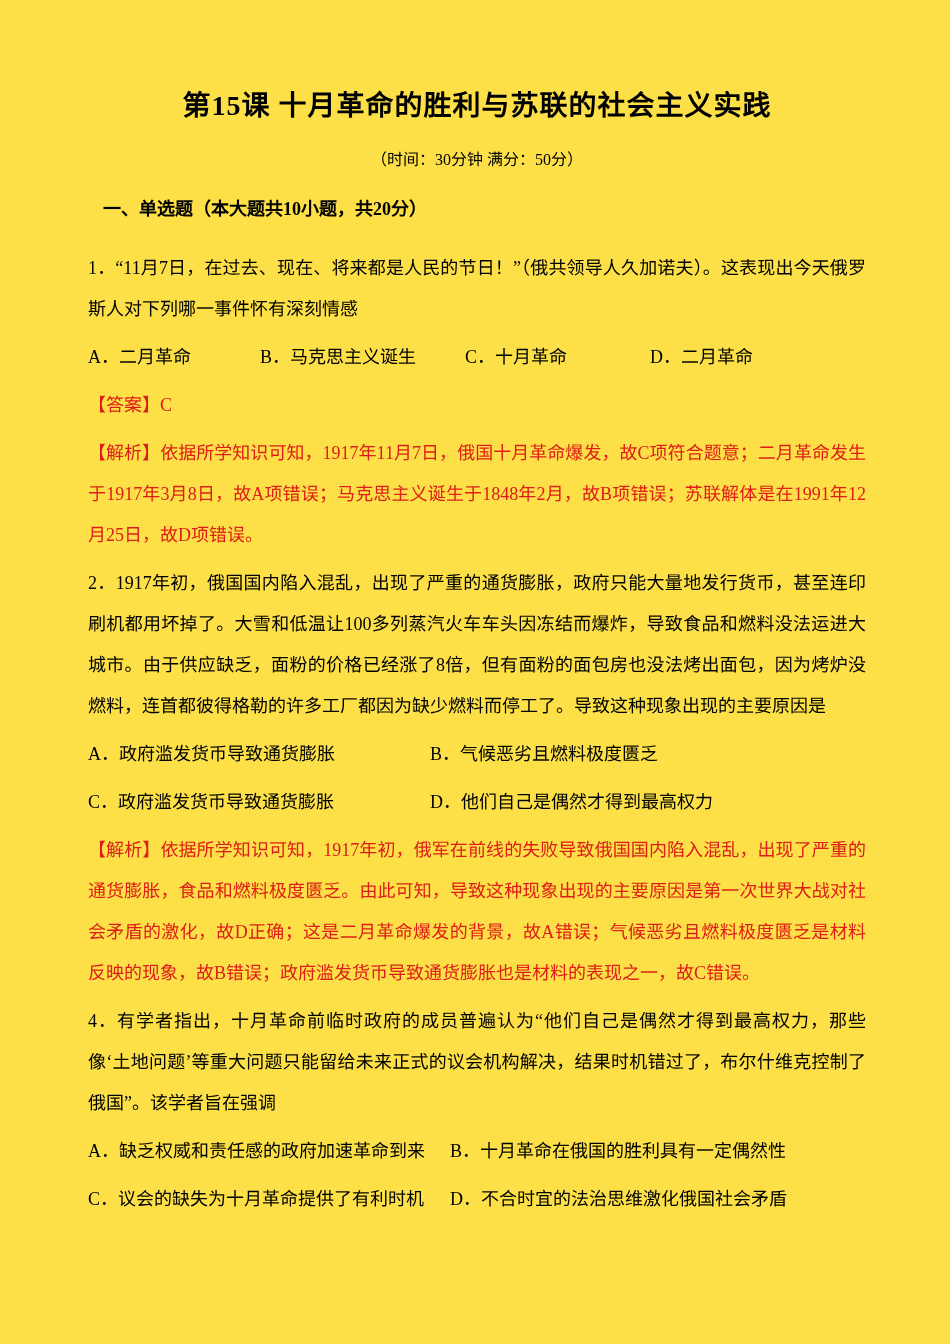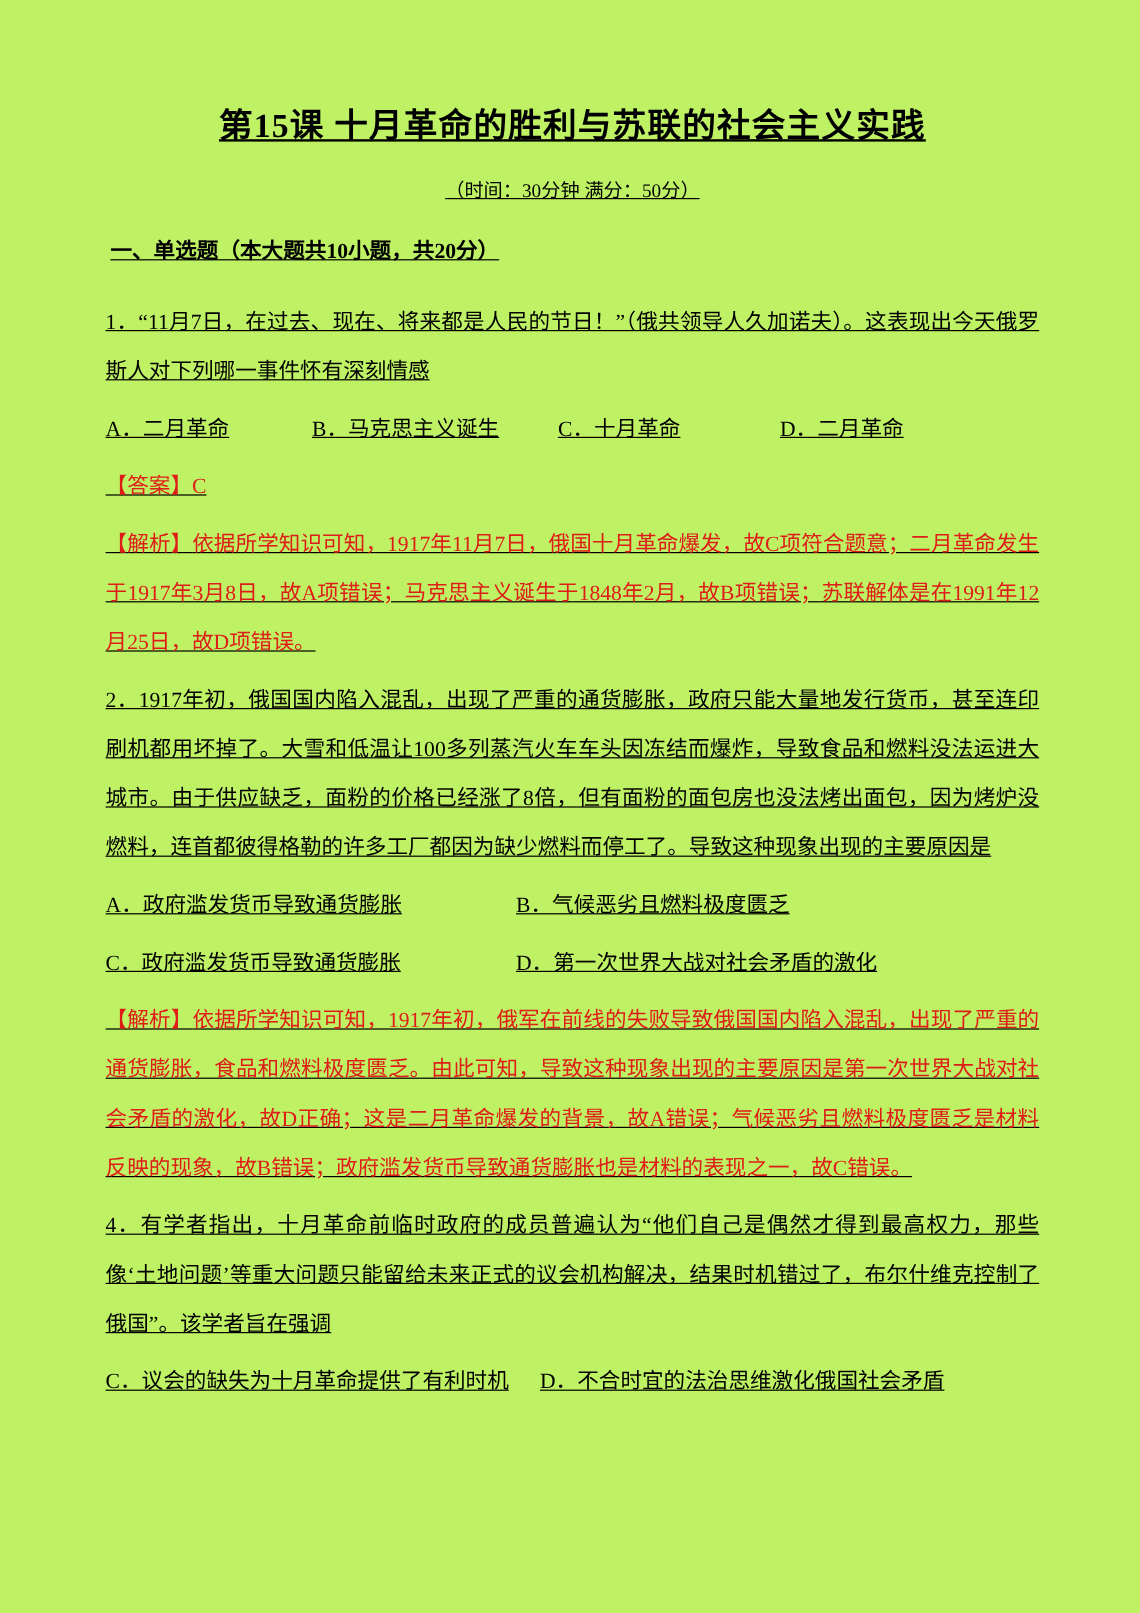--- a/index.html
+++ b/index.html
@@ -24,21 +24,21 @@
   .exam-info {
     font-size: 16px;
     line-height: 24px;
     text-align: center;
     margin: 4px 0 24px 0;
   }
   .section-heading {
     font-size: 18px;
     line-height: 26px;
     font-weight: bold;
-    margin: 0 0 26px 4px;
+    margin: 0 0 26px 15px;
   }
   .para {
     font-size: 18px;
     line-height: 41px;
     margin: 0 0 7px 0;
     text-align: justify;
   }
   .opt-row {
     display: flex;
     font-size: 18px;
@@ -49,21 +49,21 @@
   .row4 .opt:nth-child(1) { width: 172px; }
   .row4 .opt:nth-child(2) { width: 205px; }
   .row4 .opt:nth-child(3) { width: 185px; }
   .row2-q2 .opt:nth-child(1) { width: 342px; }
   .row2-q3 .opt:nth-child(1) { width: 362px; }
   .red { color: #de1c18; }
 </style>
 </head>
 <body>
 
-<div class="page" style="background: #bef264; text-decoration: underline;">
+<div class="page" style="background: #fde047;">
 
   <h1 class="doc-title">第15课 十月革命的胜利与苏联的社会主义实践</h1>
 
   <p class="exam-info">（时间：30分钟 满分：50分）</p>
 
   <h2 class="section-heading">一、单选题（本大题共10小题，共20分）</h2>
 
   <section>
     <p class="para">1．“11月7日，在过去、现在、将来都是人民的节日！”（俄共领导人久加诺夫）。这表现出今天俄罗斯人对下列哪一事件怀有深刻情感</p>
     <div class="opt-row row4">
@@ -77,26 +77,30 @@
   </section>
 
   <section>
     <p class="para">2．1917年初，俄国国内陷入混乱，出现了严重的通货膨胀，政府只能大量地发行货币，甚至连印刷机都用坏掉了。大雪和低温让100多列蒸汽火车车头因冻结而爆炸，导致食品和燃料没法运进大城市。由于供应缺乏，面粉的价格已经涨了8倍，但有面粉的面包房也没法烤出面包，因为烤炉没燃料，连首都彼得格勒的许多工厂都因为缺少燃料而停工了。导致这种现象出现的主要原因是</p>
     <div class="opt-row row2-q2">
       <span class="opt">A．政府滥发货币导致通货膨胀</span>
       <span class="opt">B．气候恶劣且燃料极度匮乏</span>
     </div>
     <div class="opt-row row2-q2">
       <span class="opt">C．政府滥发货币导致通货膨胀</span>
-      <span class="opt">D．第一次世界大战对社会矛盾的激化</span>
+      <span class="opt">D．他们自己是偶然才得到最高权力</span>
     </div>
     <p class="para red" style="color: rgb(222, 28, 24);"><span>【解析】</span><span>依据所学知识可知，1917年初，俄军在前线的失败导致俄国国内陷入混乱，出现了严重的通货膨胀，食品和燃料极度匮乏。由此可知，导致这种现象出现的主要原因是第一次世界大战对社会矛盾的激化，故D正确；这是二月革命爆发的背景，故A错误；气候恶劣且燃料极度匮乏是材料反映的现象，故B错误；政府滥发货币导致通货膨胀也是材料的表现之一，故C错误。</span></p>
   </section>
 
   <section>
     <p class="para">4．有学者指出，十月革命前临时政府的成员普遍认为“他们自己是偶然才得到最高权力，那些像‘土地问题’等重大问题只能留给未来正式的议会机构解决，结果时机错过了，布尔什维克控制了俄国”。该学者旨在强调</p>
+    <div class="opt-row row2-q3">
+      <span class="opt">A．缺乏权威和责任感的政府加速革命到来</span>
+      <span class="opt">B．十月革命在俄国的胜利具有一定偶然性</span>
+    </div>
     <div class="opt-row row2-q3">
       <span class="opt">C．议会的缺失为十月革命提供了有利时机</span>
       <span class="opt">D．不合时宜的法治思维激化俄国社会矛盾</span>
     </div>
   </section>
 
 </div>
 
 </body></html>

